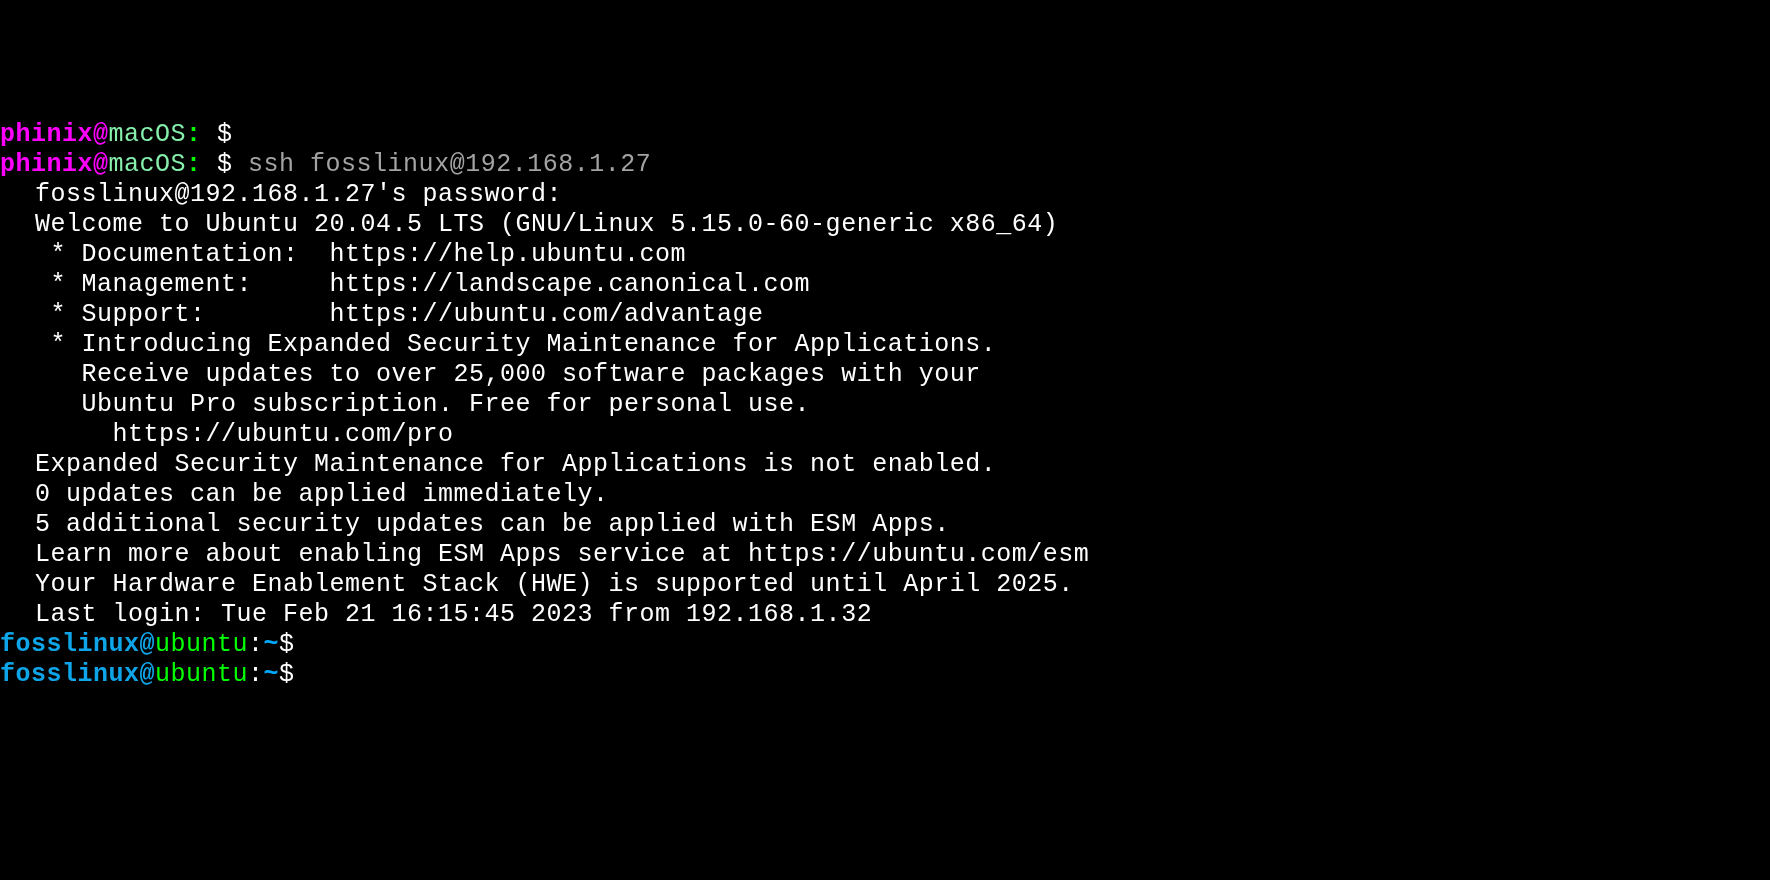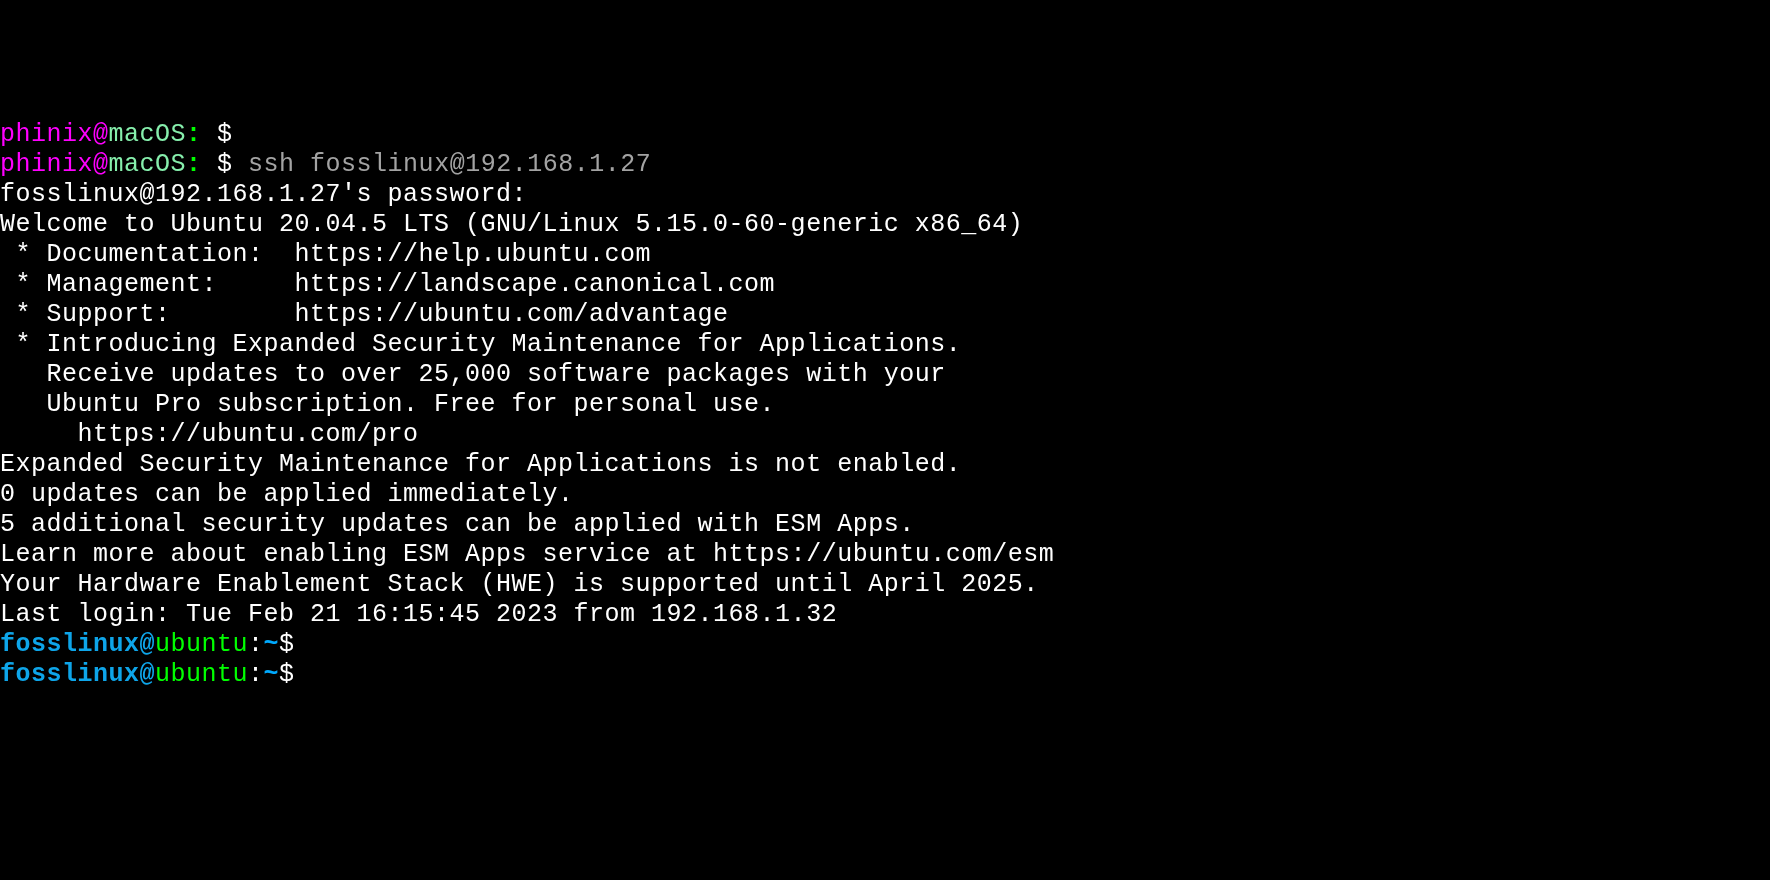--- a/index.html
+++ b/index.html
@@ -18,39 +18,40 @@
       height: 880px;
       overflow: hidden;
       white-space: pre;
       letter-spacing: 0.5px;
     }
     .line {
       display: block;
     }
     .prompt-user {
       color: #ff00ff;
-      font-weight: normal;
+      font-weight: bold;
       text-align: right;
     }
     .prompt-host {
       color: #86efac;
       font-weight: normal;
     }
     .prompt-colon {
       color: #00ff00;
       font-weight: bold;
     }
     .prompt-dollar {
       color: #ffffff;
     }
     .command {
       color: #a3a3a3;
     }
     .output {
       color: #ffffff;
+      margin-left: 35px;
     }
     .ubuntu-prompt-user {
       color: #0ea5e9;
       font-weight: bold;
     }
     .ubuntu-prompt-host {
       color: #00ff00;
       font-weight: normal;
     }
     .ubuntu-prompt-colon {

